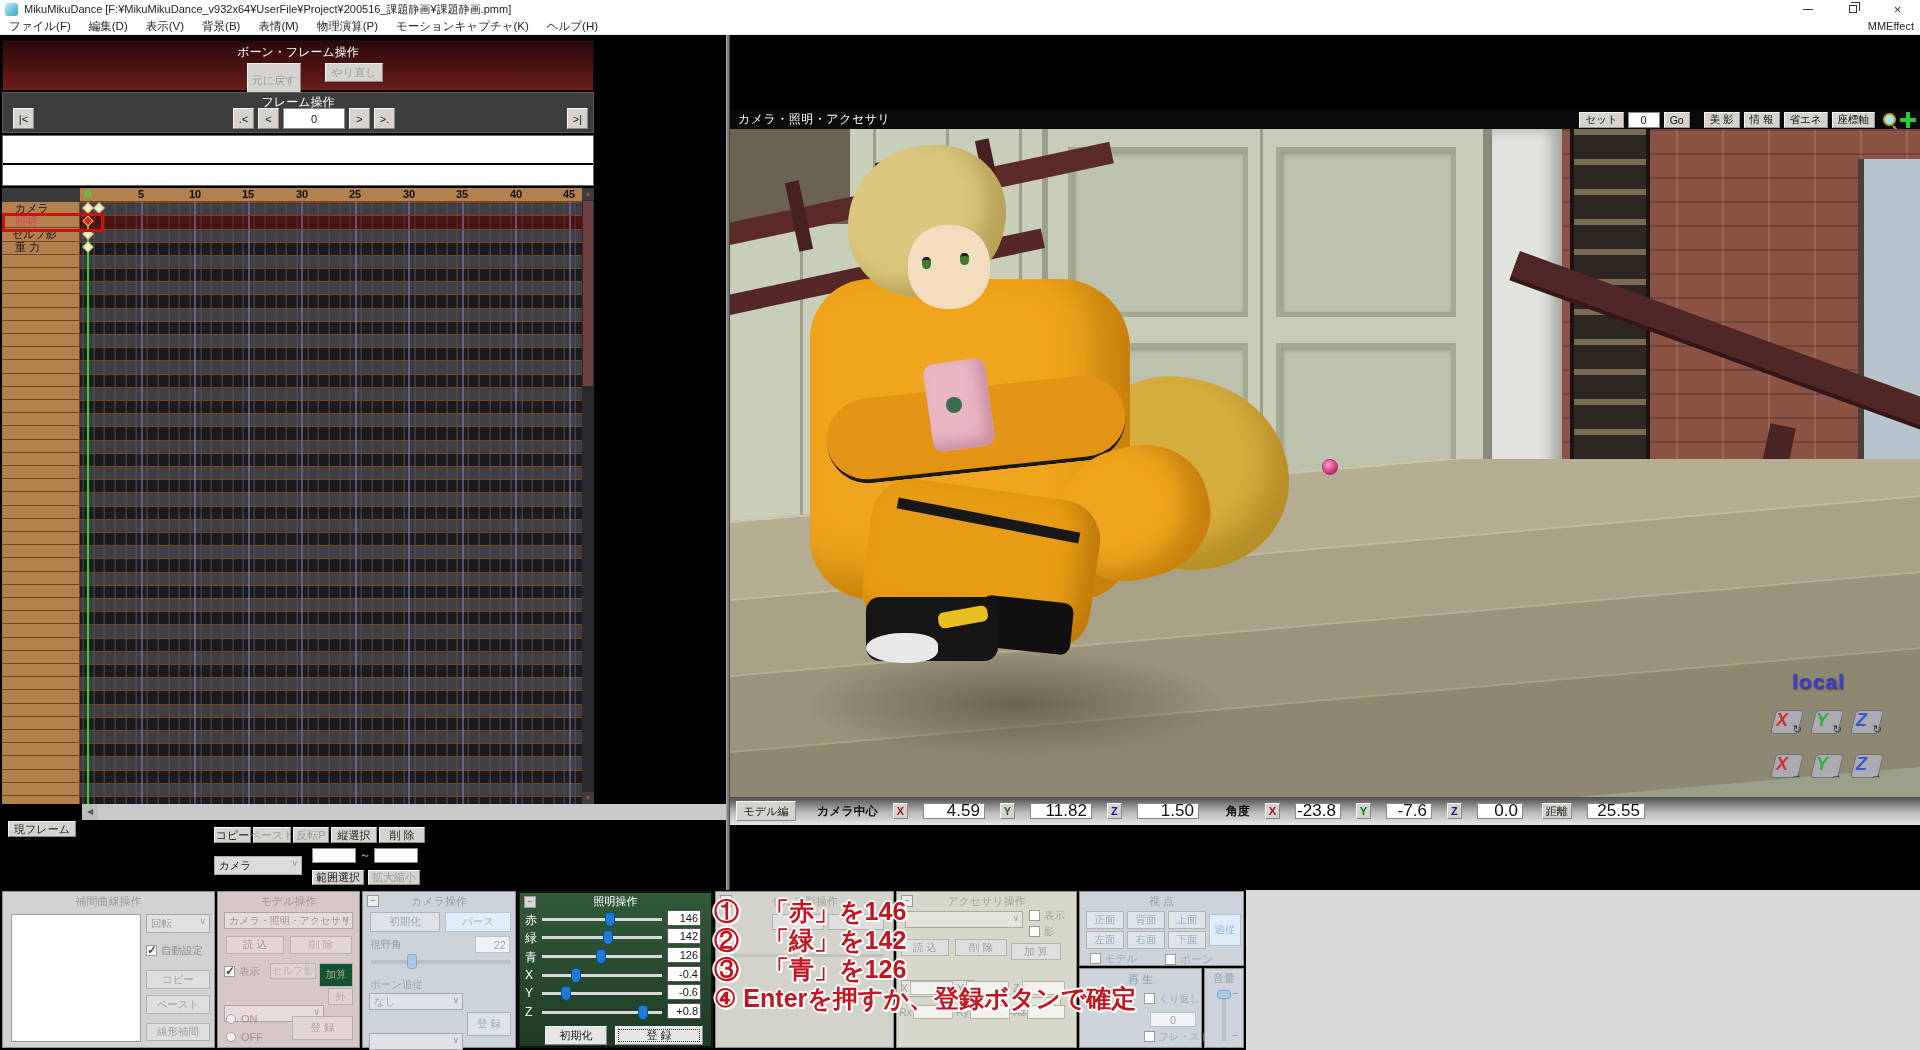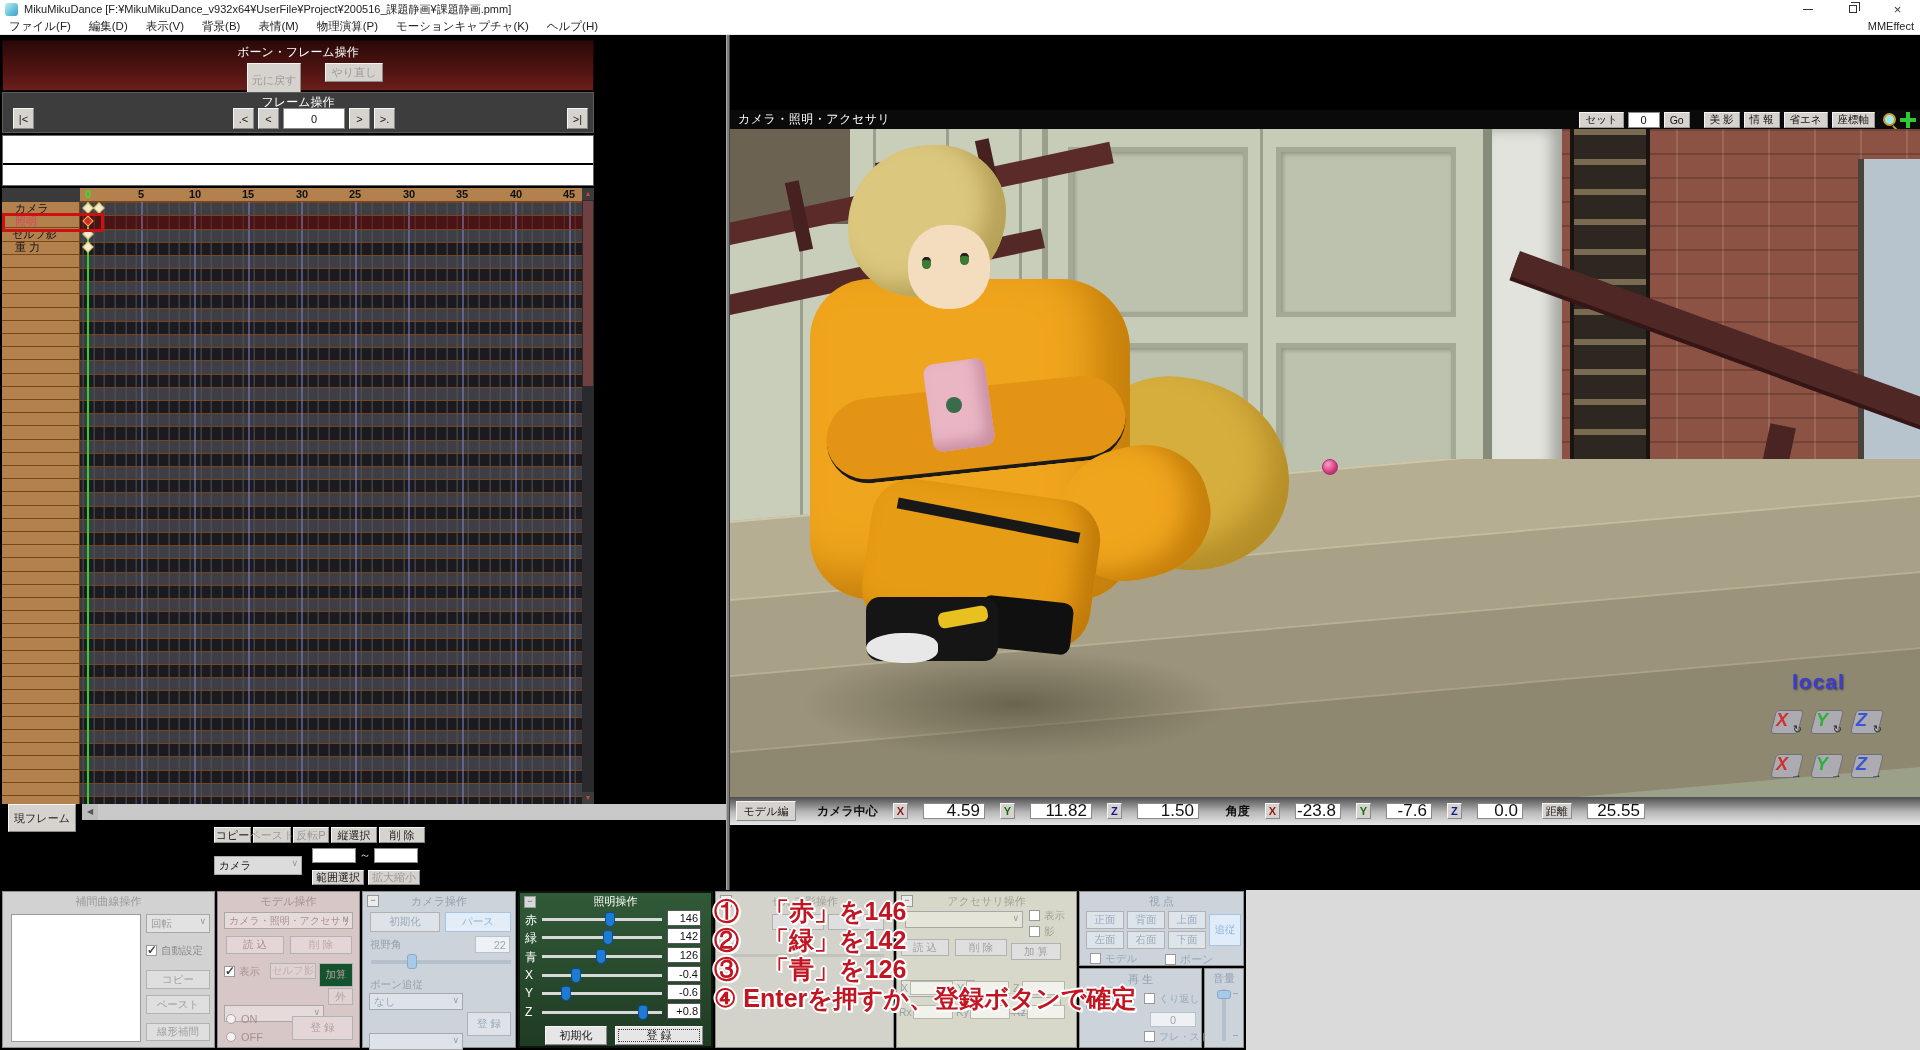--- a/index.html
+++ b/index.html
@@ -186,21 +186,21 @@
     <div class="kd" style="left:4px;top:41px"></div>
   </div>
   <div class="selbox"></div>
   <div class="abs vscroll">
     <div class="sarrow" style="top:0">▲</div>
     <div class="vthumb"></div>
     <div class="sarrow" style="bottom:0">▼</div>
   </div>
 </div>
 
-<div class="abs btn3d" style="left:8px;top:804px;width:68px;height:28px">現フレーム</div>
+<div class="abs btn3d" style="left:8px;top:821px;width:68px;height:16px">現フレーム</div>
 <div class="abs hsb">
     <div class="larr">◀</div>
   </div>
 
 <div class="abs btn3d" style="left:214px;top:827px;width:37px;height:16px">コピー</div>
 <div class="abs btn3d" style="left:253px;top:827px;width:38px;height:16px">
     <span class="dis">ペースト</span>
   </div>
 <div class="abs btn3d" style="left:293px;top:827px;width:36px;height:16px">
     <span class="dis">反転P</span>

